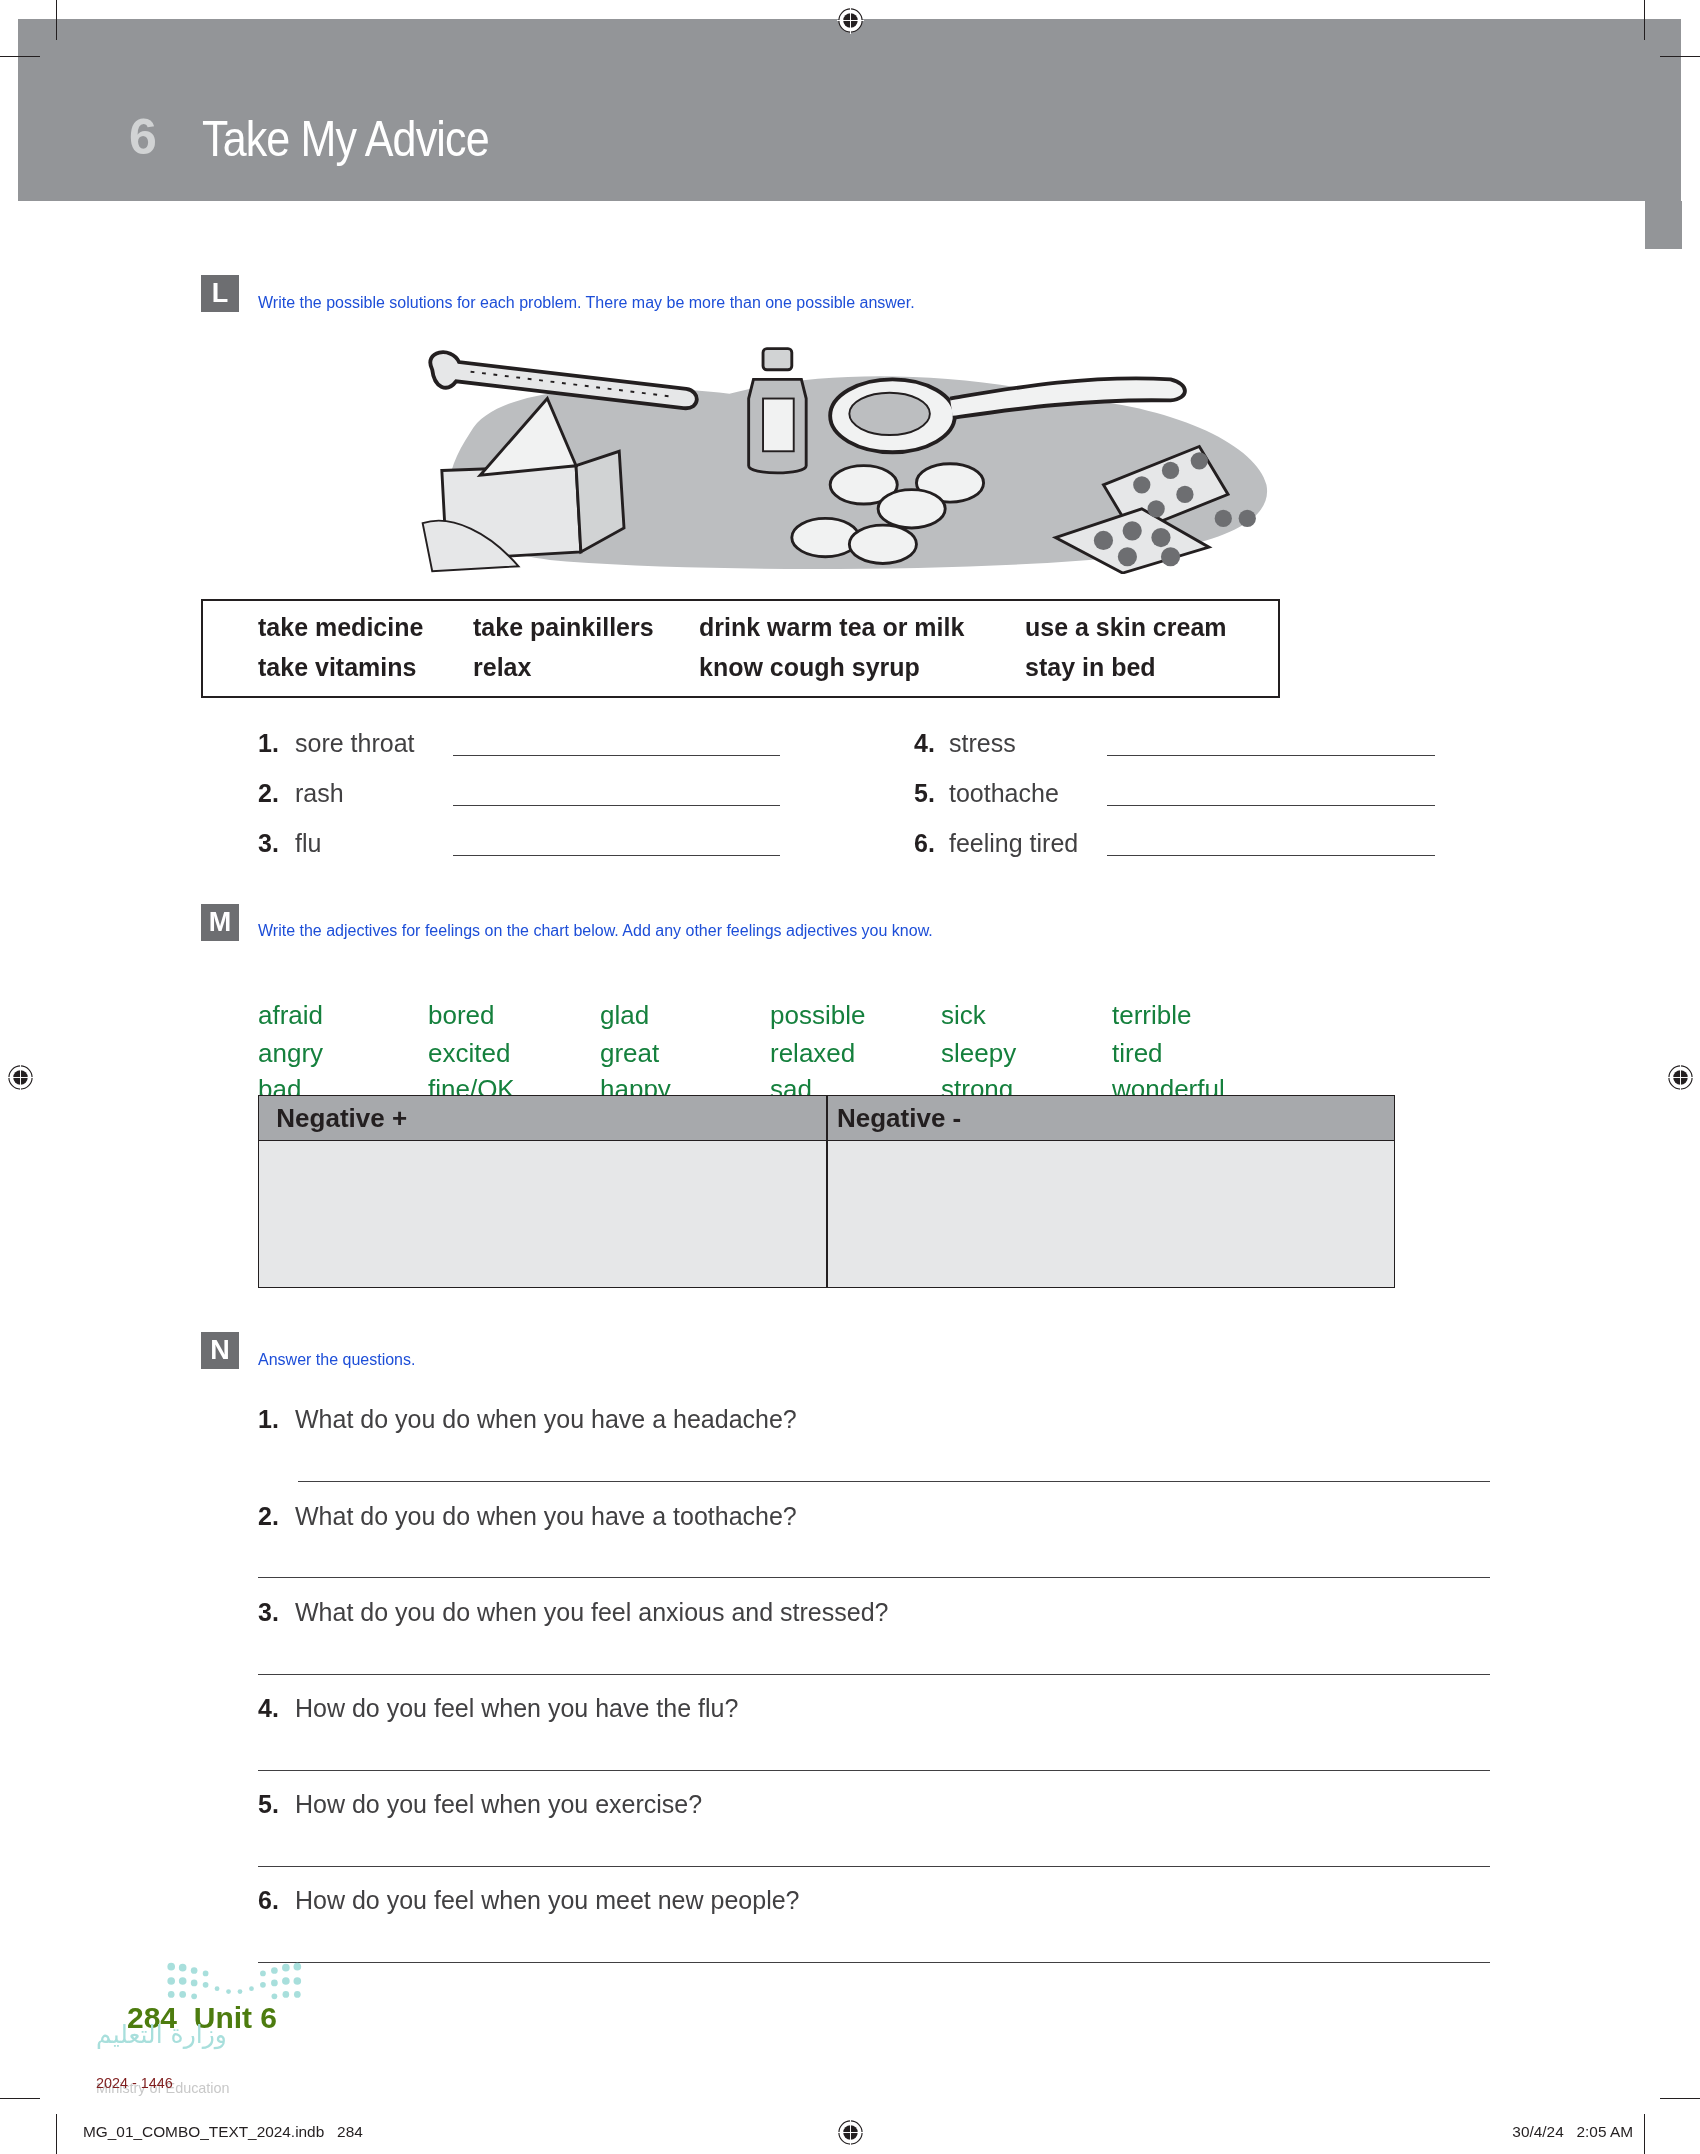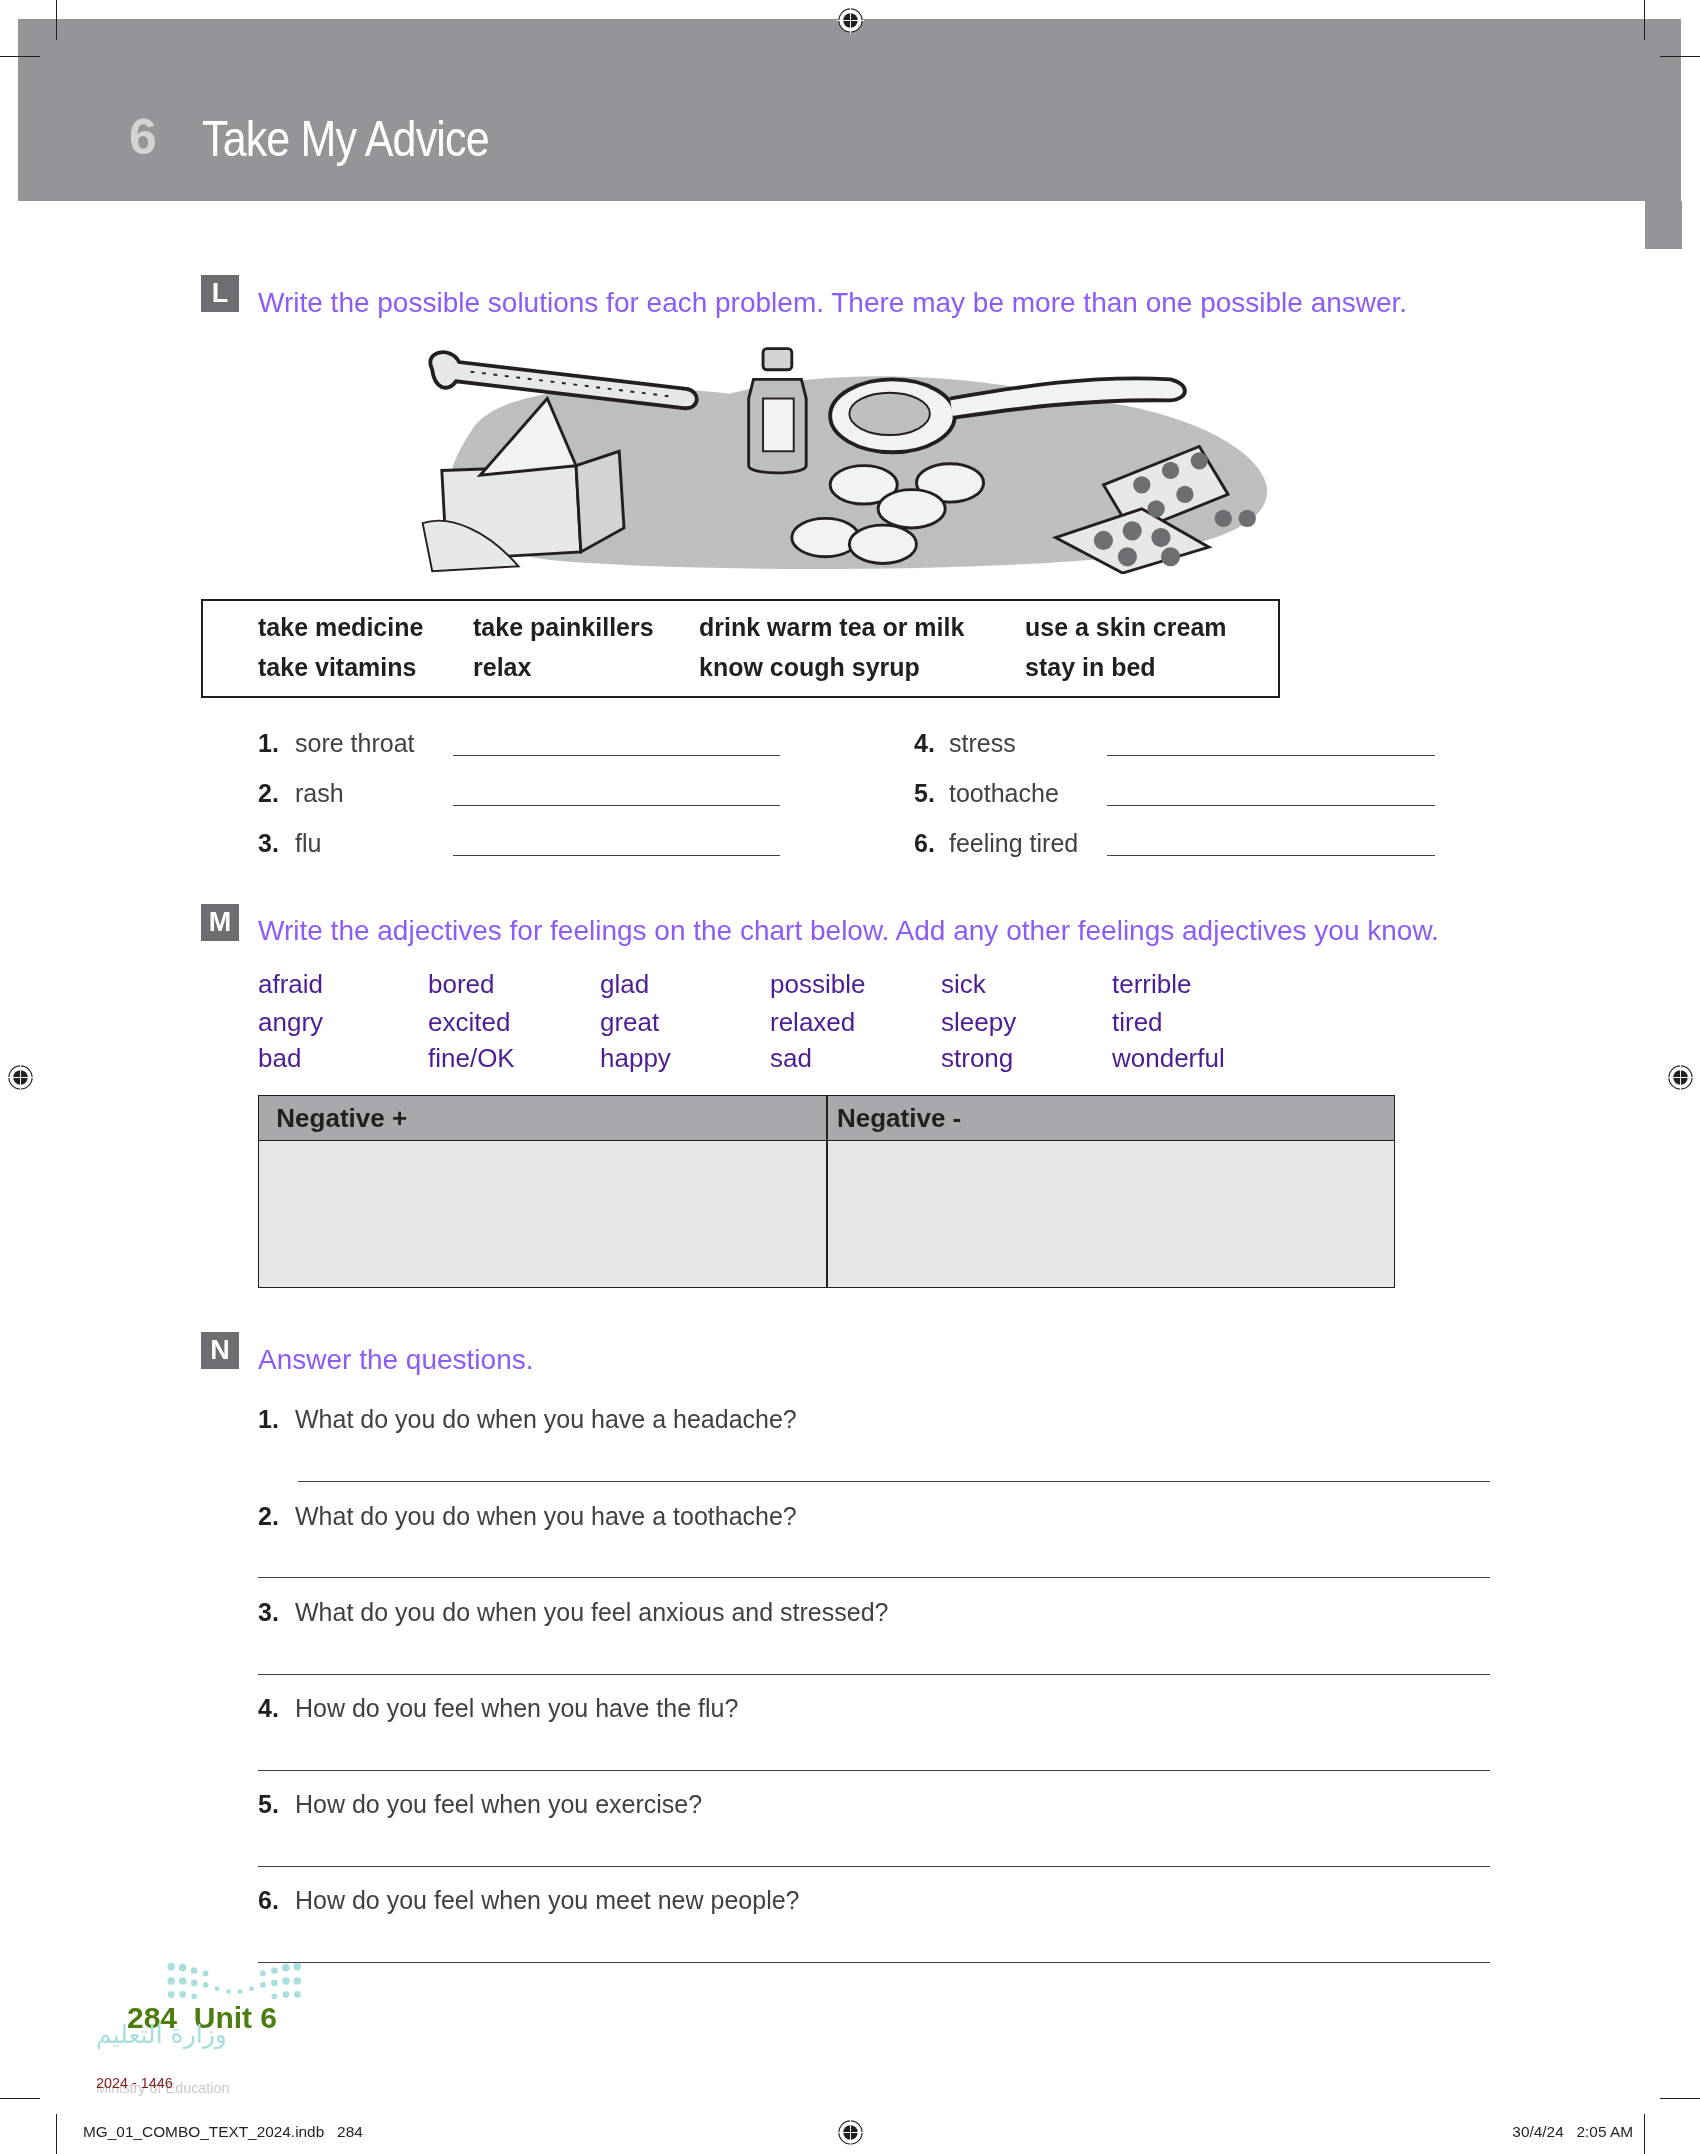--- a/index.html
+++ b/index.html
@@ -8,27 +8,27 @@
   .abs { position:absolute; }
   .header-bar { left:18px; top:19px; width:1663px; height:182px; background:#939598; }
   .header-tab { left:1645px; top:201px; width:37px; height:48px; background:#939598; }
   .unit-num { left:129px; top:108px; font-size:50px; font-weight:bold; color:#d1d3d4; line-height:58px; }
   .unit-title { left:202px; top:110px; font-size:50px; color:#ffffff; line-height:58px; letter-spacing:-1px;
                 transform:scaleX(0.86); transform-origin:left center; }
   .crop { background:#231f20; }
   .reg { width:29px; height:29px; }
   .sec-box { width:38px; height:37px; background:#6d6e71; color:#fff; font-weight:bold; font-size:27px;
              text-align:center; line-height:37px; }
-  .instr { font-size:28px; color:#8b5cf6; line-height:29px; white-space:nowrap; }
+  .instr { font-size:16px; color:#1d4ed8; line-height:29px; white-space:nowrap; }
   .wordbox { left:201px; top:599px; width:1075px; height:95px; border:2.9px solid #231f20; }
   .wb-item { font-size:25px; font-weight:bold; color:#231f20; white-space:nowrap; line-height:29px; }
   .num { font-size:25px; font-weight:bold; color:#231f20; line-height:29px; }
   .item-text { font-size:25px; color:#414042; line-height:29px; white-space:nowrap; }
   .blank { height:0; border-bottom:1.9px solid #414042; }
-  .adj { font-size:26px; color:#4c1d95; line-height:31px; white-space:nowrap; }
+  .adj { font-size:26px; color:#15803d; line-height:31px; white-space:nowrap;margin-top:31px; }
   .feel-table { left:258px; top:1095px; width:1137px; height:193px; border:1.9px solid #231f20; box-sizing:border-box; background:#e6e7e8; }
   .ft-head { position:absolute; left:0; top:0; width:100%; height:44px; background:#a7a9ac; border-bottom:1.9px solid #231f20; }
   .ft-div { position:absolute; left:567px; top:0; width:1.9px; height:100%; background:#231f20; }
   .ft-label { position:absolute; top:7.7px; font-size:26px; font-weight:bold; color:#231f20; line-height:29px; }
   .ans-line { height:0; border-bottom:1.9px solid #414042; }
   .footer-page { left:127px; top:2000px; font-size:30px; font-weight:bold; color:#4d7c0f; line-height:35px; white-space:nowrap; }
   .ministry-ar { left:96px; top:2020px; font-size:25px; color:#a8dfdc; line-height:29px; font-family:"DejaVu Sans", sans-serif;text-align:center; }
   .ministry-en { left:96px; top:2052px; font-size:14.4px; color:#c8c8c8; line-height:17.3px;margin-top:28px; }
   .ministry-yr { left:96px; top:2075px; font-size:14.4px; color:#7f1d1d; line-height:17.3px; }
   .slug { font-size:15.4px; color:#231f20; line-height:19px; white-space:nowrap; font-family:"Liberation Sans", sans-serif; }

